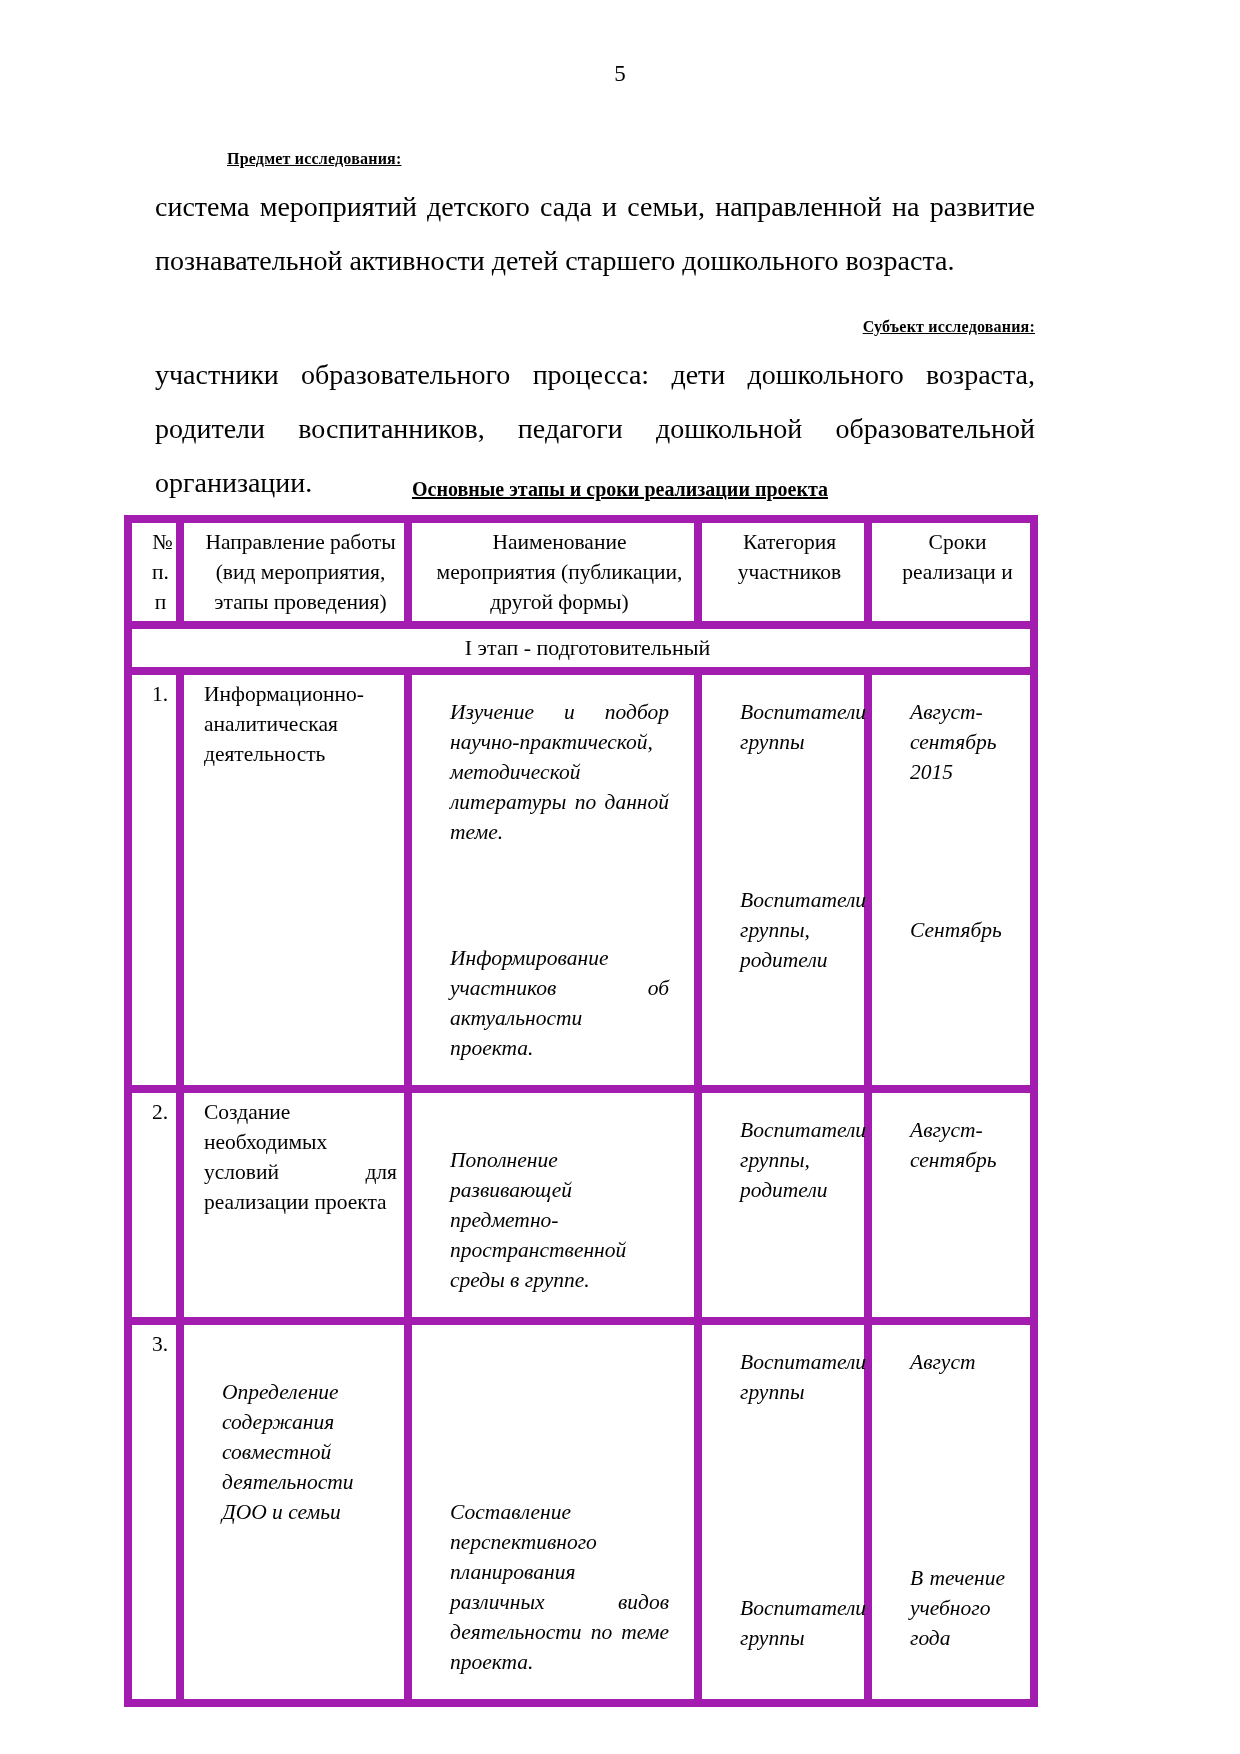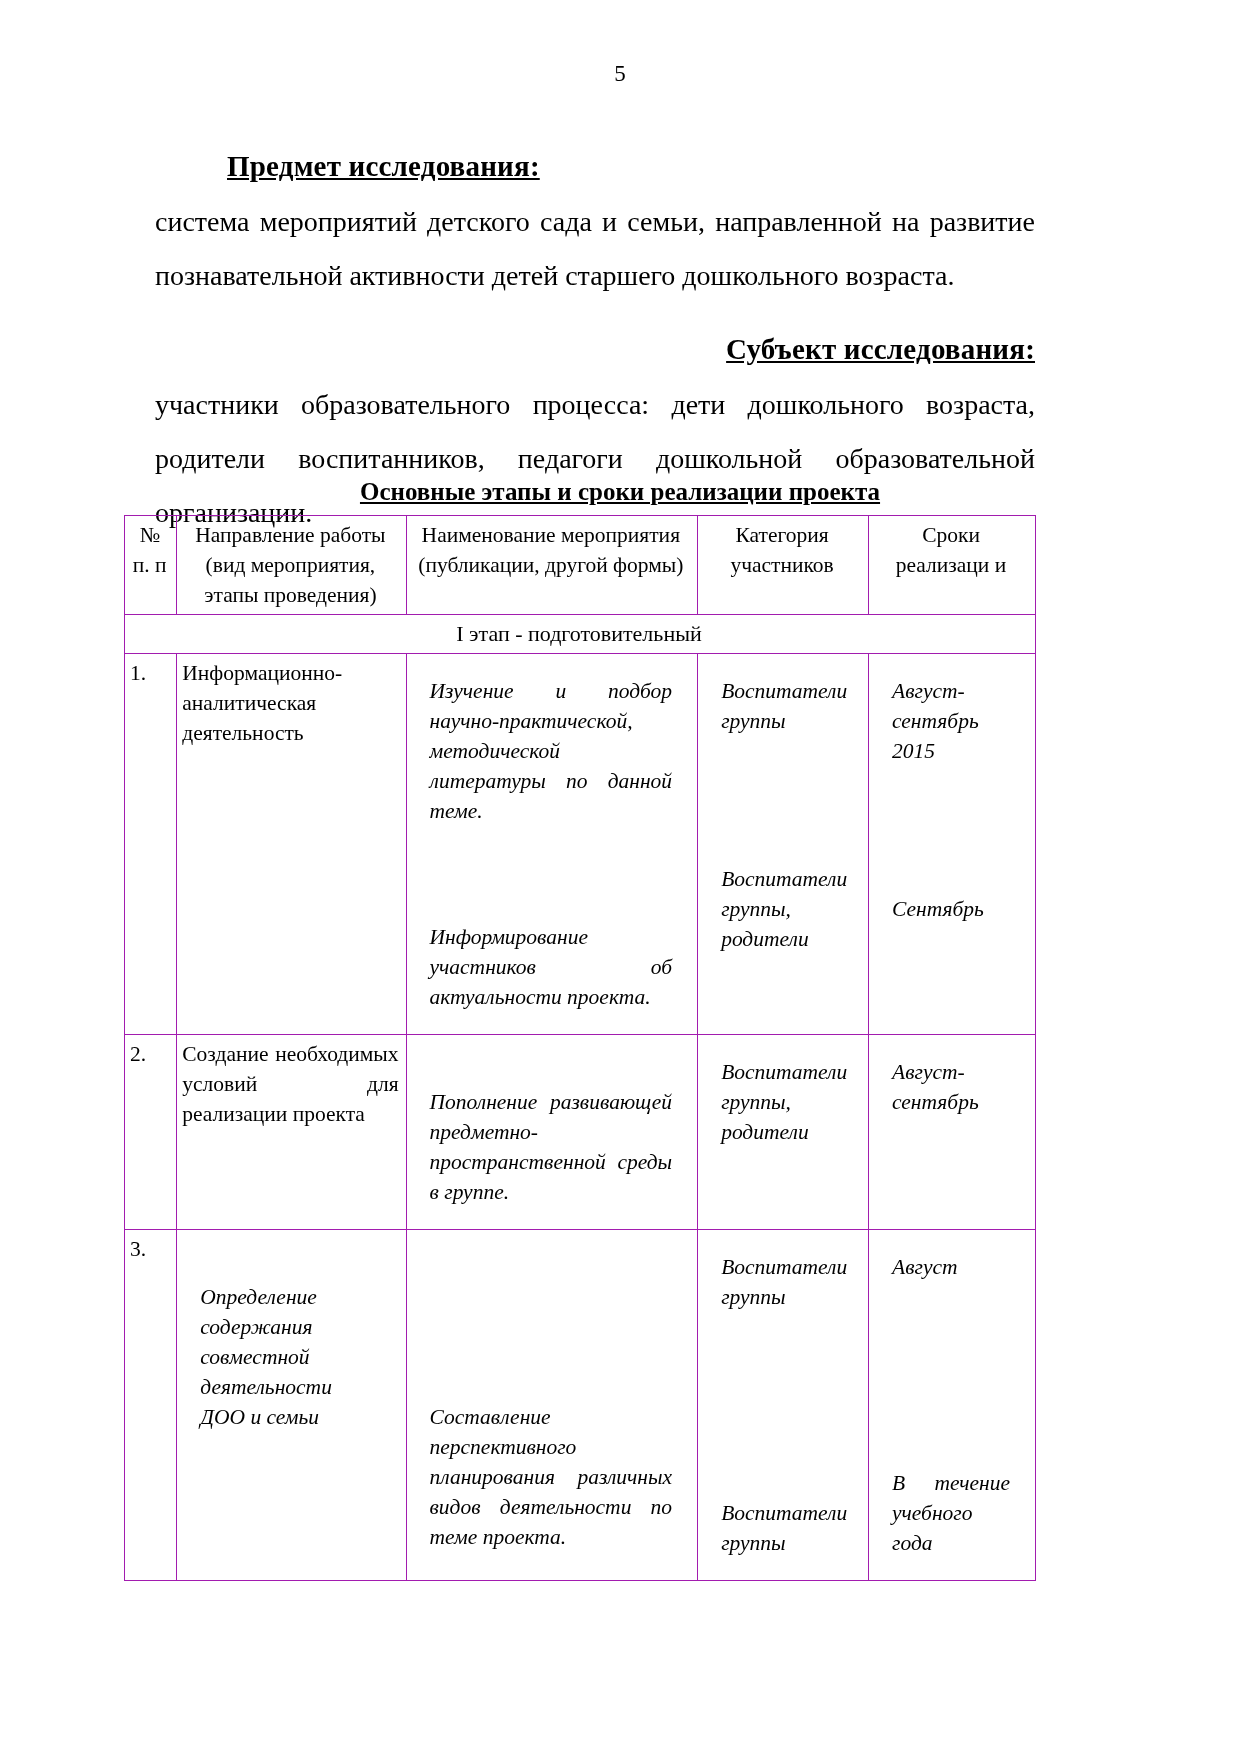--- a/index.html
+++ b/index.html
@@ -29,21 +29,21 @@
 
   .body-area {
     position: absolute;
     left: 155px;
     top: 150px;
     width: 880px;
   }
 
   .heading-underlined {
     font-weight: bold;
-    font-size: 29px;
+    font-size: 16px;
     text-decoration: underline;
     display: inline-block;
     margin-left: 72px;
     letter-spacing: 0.2px;
   }
   .heading-block { margin: 0 0 12px 0; }
   .heading-block.second { margin-top: 30px; text-align: right; }
 
   .para {
     font-size: 28px;
@@ -53,38 +53,38 @@
     margin: 0;
     text-indent: 0;
   }
 
   .table-title {
     position: absolute;
     left: 0;
     top: 478px;
     width: 1240px;
     text-align: center;
-    font-size: 25px;
+    font-size: 20px;
     font-weight: bold;
   }
   .table-title span { text-decoration: underline; }
 
   table.stages {
     position: absolute;
     left: 124px;
     top: 515px;
     width: 912px;
     border-collapse: collapse;
     table-layout: fixed;
     font-size: 21.5px;
   }
   table.stages td {
-    border: 1px solid #a21caf;
+    border: 8px solid #a21caf;
     vertical-align: top;
-    padding: 4px 7px 4px 5px;
+    padding: 4px 7px 4px 20px;
     line-height: 30px;
   }
   .c-num   { width: 52px;  text-align: left; }
   .c-dir   { width: 228px; text-align: left; }
   .c-name  { width: 290px; text-align: justify; text-justify: inter-word; }
   .c-cat   { width: 170px; text-align: left; }
   .c-term  { width: 166px; text-align: justify; text-justify: inter-word; }
 
   td.head {
     text-align: center;

